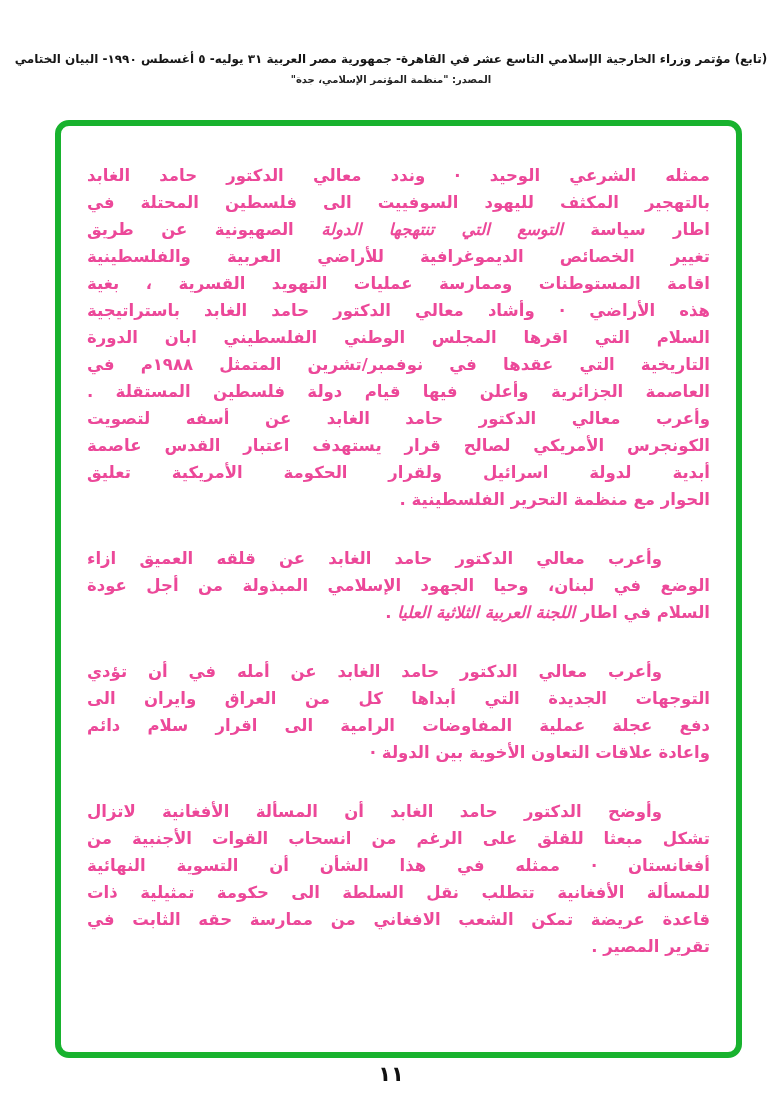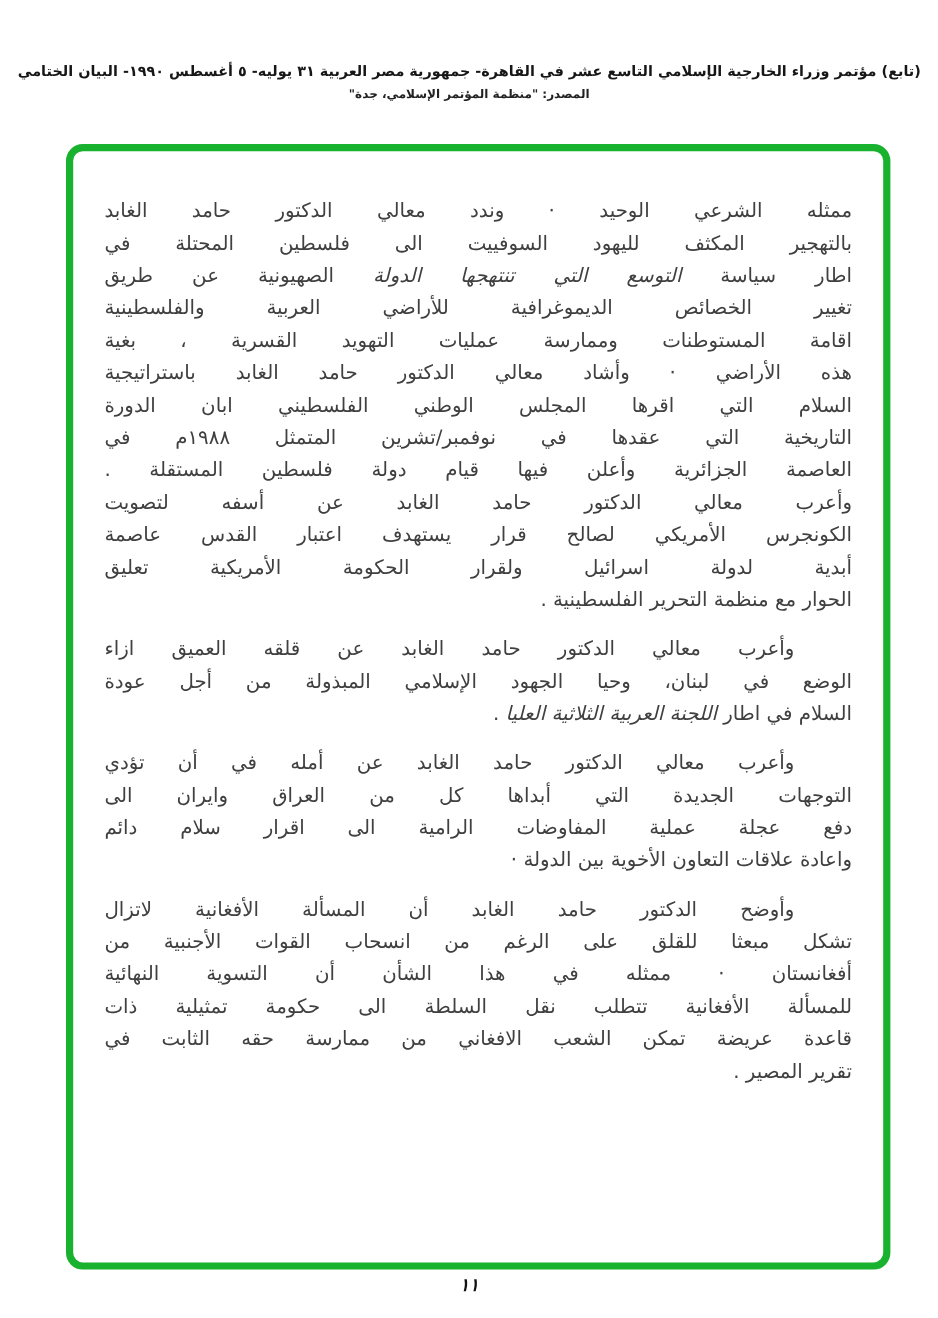--- a/index.html
+++ b/index.html
@@ -49,49 +49,48 @@
     border: 6px solid #18b22e;
     border-radius: 14px;
     background: #fff;
   }
   .content {
     direction: rtl;
     padding: 36px 26px 0 26px;
     color: #1b1b1b;
   }
   .para { margin: 0; }
-  .para + .para { margin-top: 14px; }
+  .para + .para { margin-top: 32px; }
   .line {
     font-size: 16.5px;
-    font-weight: 400;
+    font-weight: 700;
     line-height: 27px;
     text-align: justify;
     text-align-last: justify;
-    color: #404040;
+    color: #ec4899;
   }
   .line.short {
     text-align: center;
     text-align-last: right;
   }
   .line.indent {
     padding-right: 48px;
   }
   .line .it {
     font-style: italic;
   }
   .footer {
     position: absolute;
     top: 1062px;
     left: 0;
     width: 782px;
     text-align: center;
-    font-size: 15px;
+    font-size: 21px;
     font-weight: bold;
     color: #111;
-    font-style: italic;
   }
 </style>
 </head>
 <body>
 
 <div class="page">
 
   <div class="header">
     <div class="header-line1">(تابع) مؤتمر وزراء الخارجية الإسلامي التاسع عشر في القاهرة- جمهورية مصر العربية ٣١ يوليه- ٥ أغسطس ١٩٩٠- البيان الختامي</div>
     <div class="header-line2">المصدر: "منظمة المؤتمر الإسلامي، جدة"</div>

